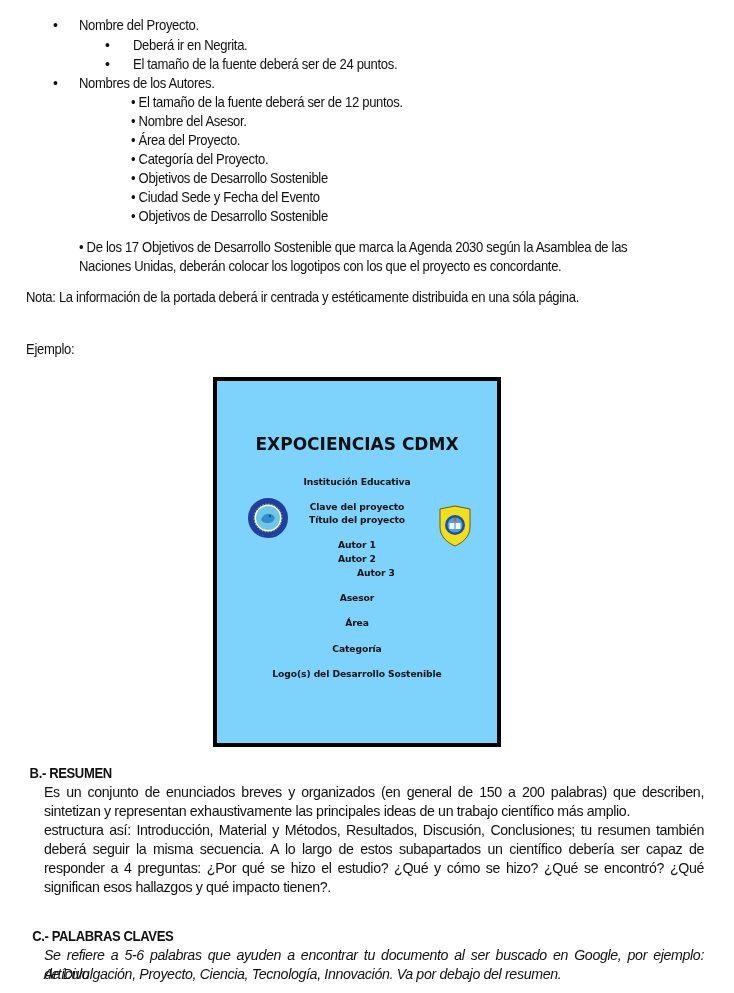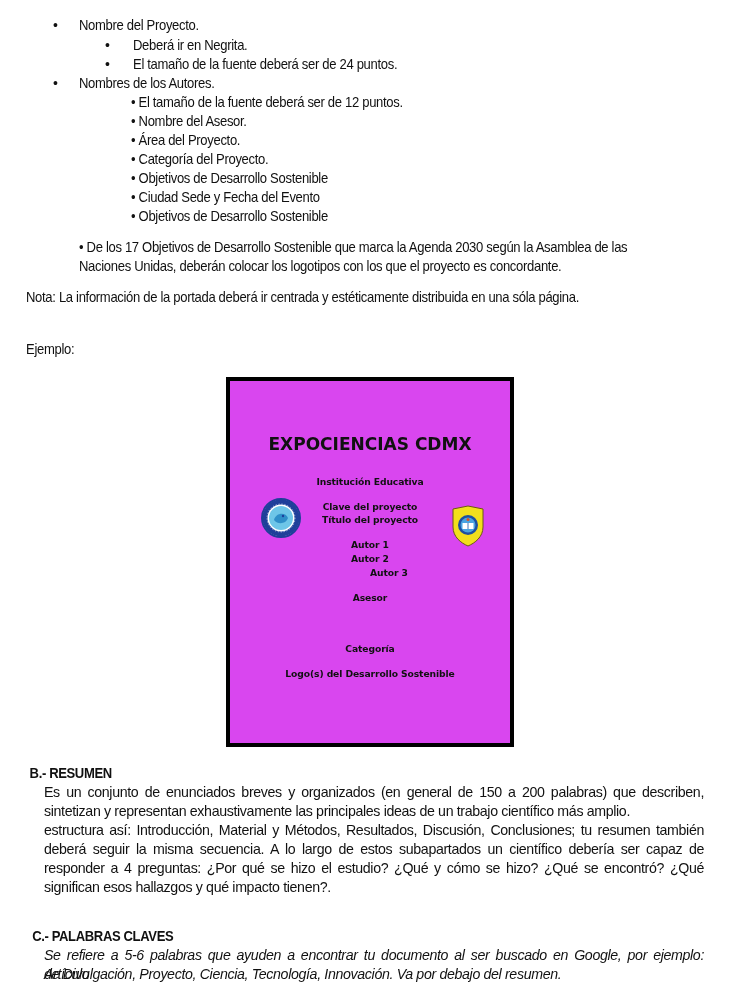--- a/index.html
+++ b/index.html
@@ -14,22 +14,22 @@
   .bullet-big::before { content: "\2022"; }
 
   .justify { position: absolute; left: 44px; width: 660px; font-size: 14.2px; line-height: 19px; text-align: justify; letter-spacing: -0.35px; }
   .justify .line { display: block; text-align: justify; text-align-last: justify; height: 19px; }
   .justify .line.last { text-align-last: left; }
 
   .heading { position: absolute; left: 26px; font-weight: bold; font-size: 14.2px; line-height: 19px; letter-spacing: -0.4px; }
 
   
   .cover {
-    position: absolute; left: 226px; top: 377px; width: 280px; height: 362px;
-    border: 4px solid #000000; background: #d946ef;
+    position: absolute; left: 213px; top: 377px; width: 280px; height: 362px;
+    border: 4px solid #000000; background: #7dd3fc;
   }
   .cover .c {
     position: absolute; left: 0; width: 280px; text-align: center;
     font-family: "DejaVu Sans", sans-serif; font-weight: bold; color: #111;
     font-size: 9.2px; line-height: 13px; letter-spacing: -0.1px;
   }
   .cover .title { font-size: 17px; line-height: 20px; letter-spacing: 0; }
   .logo-left { position: absolute; left: 31px; top: 117px; width: 40px; height: 40px; }
   .logo-right { position: absolute; left: 220px; top: 124px; width: 36px; height: 42px; }
 </style>
@@ -86,20 +86,21 @@
       <circle cx="18" cy="20" r="7.5" fill="#4aa3e0"></circle>
       <rect x="12.5" y="18" width="11" height="6" fill="#ffffff"></rect>
       <line x1="18" y1="18" x2="18" y2="24" stroke="#1d4fa0" stroke-width="0.8"></line>
       <circle cx="18" cy="14.5" r="1.5" fill="#e05020"></circle>
     </svg>
 
     <div class="c" style="top:157px;">Autor 1</div>
     <div class="c" style="top:171px;">Autor 2</div>
     <div class="c" style="top:185px;margin-left:19px;">Autor 3</div>
     <div class="c" style="top:210px;">Asesor</div>
+    <div class="c" style="top:235px;">Área</div>
     <div class="c" style="top:261px;">Categoría</div>
     <div class="c" style="top:286px;">Logo(s) del Desarrollo Sostenible</div>
   </div>
 
   <div class="heading cond" style="top:764px;">B.- RESUMEN</div>
   <div class="justify" style="top:783px;">
     <span class="line">Es un conjunto de enunciados breves y organizados (en general de 150 a 200 palabras) que describen,</span>
     <span class="line last">sintetizan y representan exhaustivamente las principales ideas de un trabajo científico más amplio.</span>
     <span class="line">estructura así: Introducción, Material y Métodos, Resultados, Discusión, Conclusiones; tu resumen también</span>
     <span class="line">deberá seguir la misma secuencia. A lo largo de estos subapartados un científico debería ser capaz de</span>

